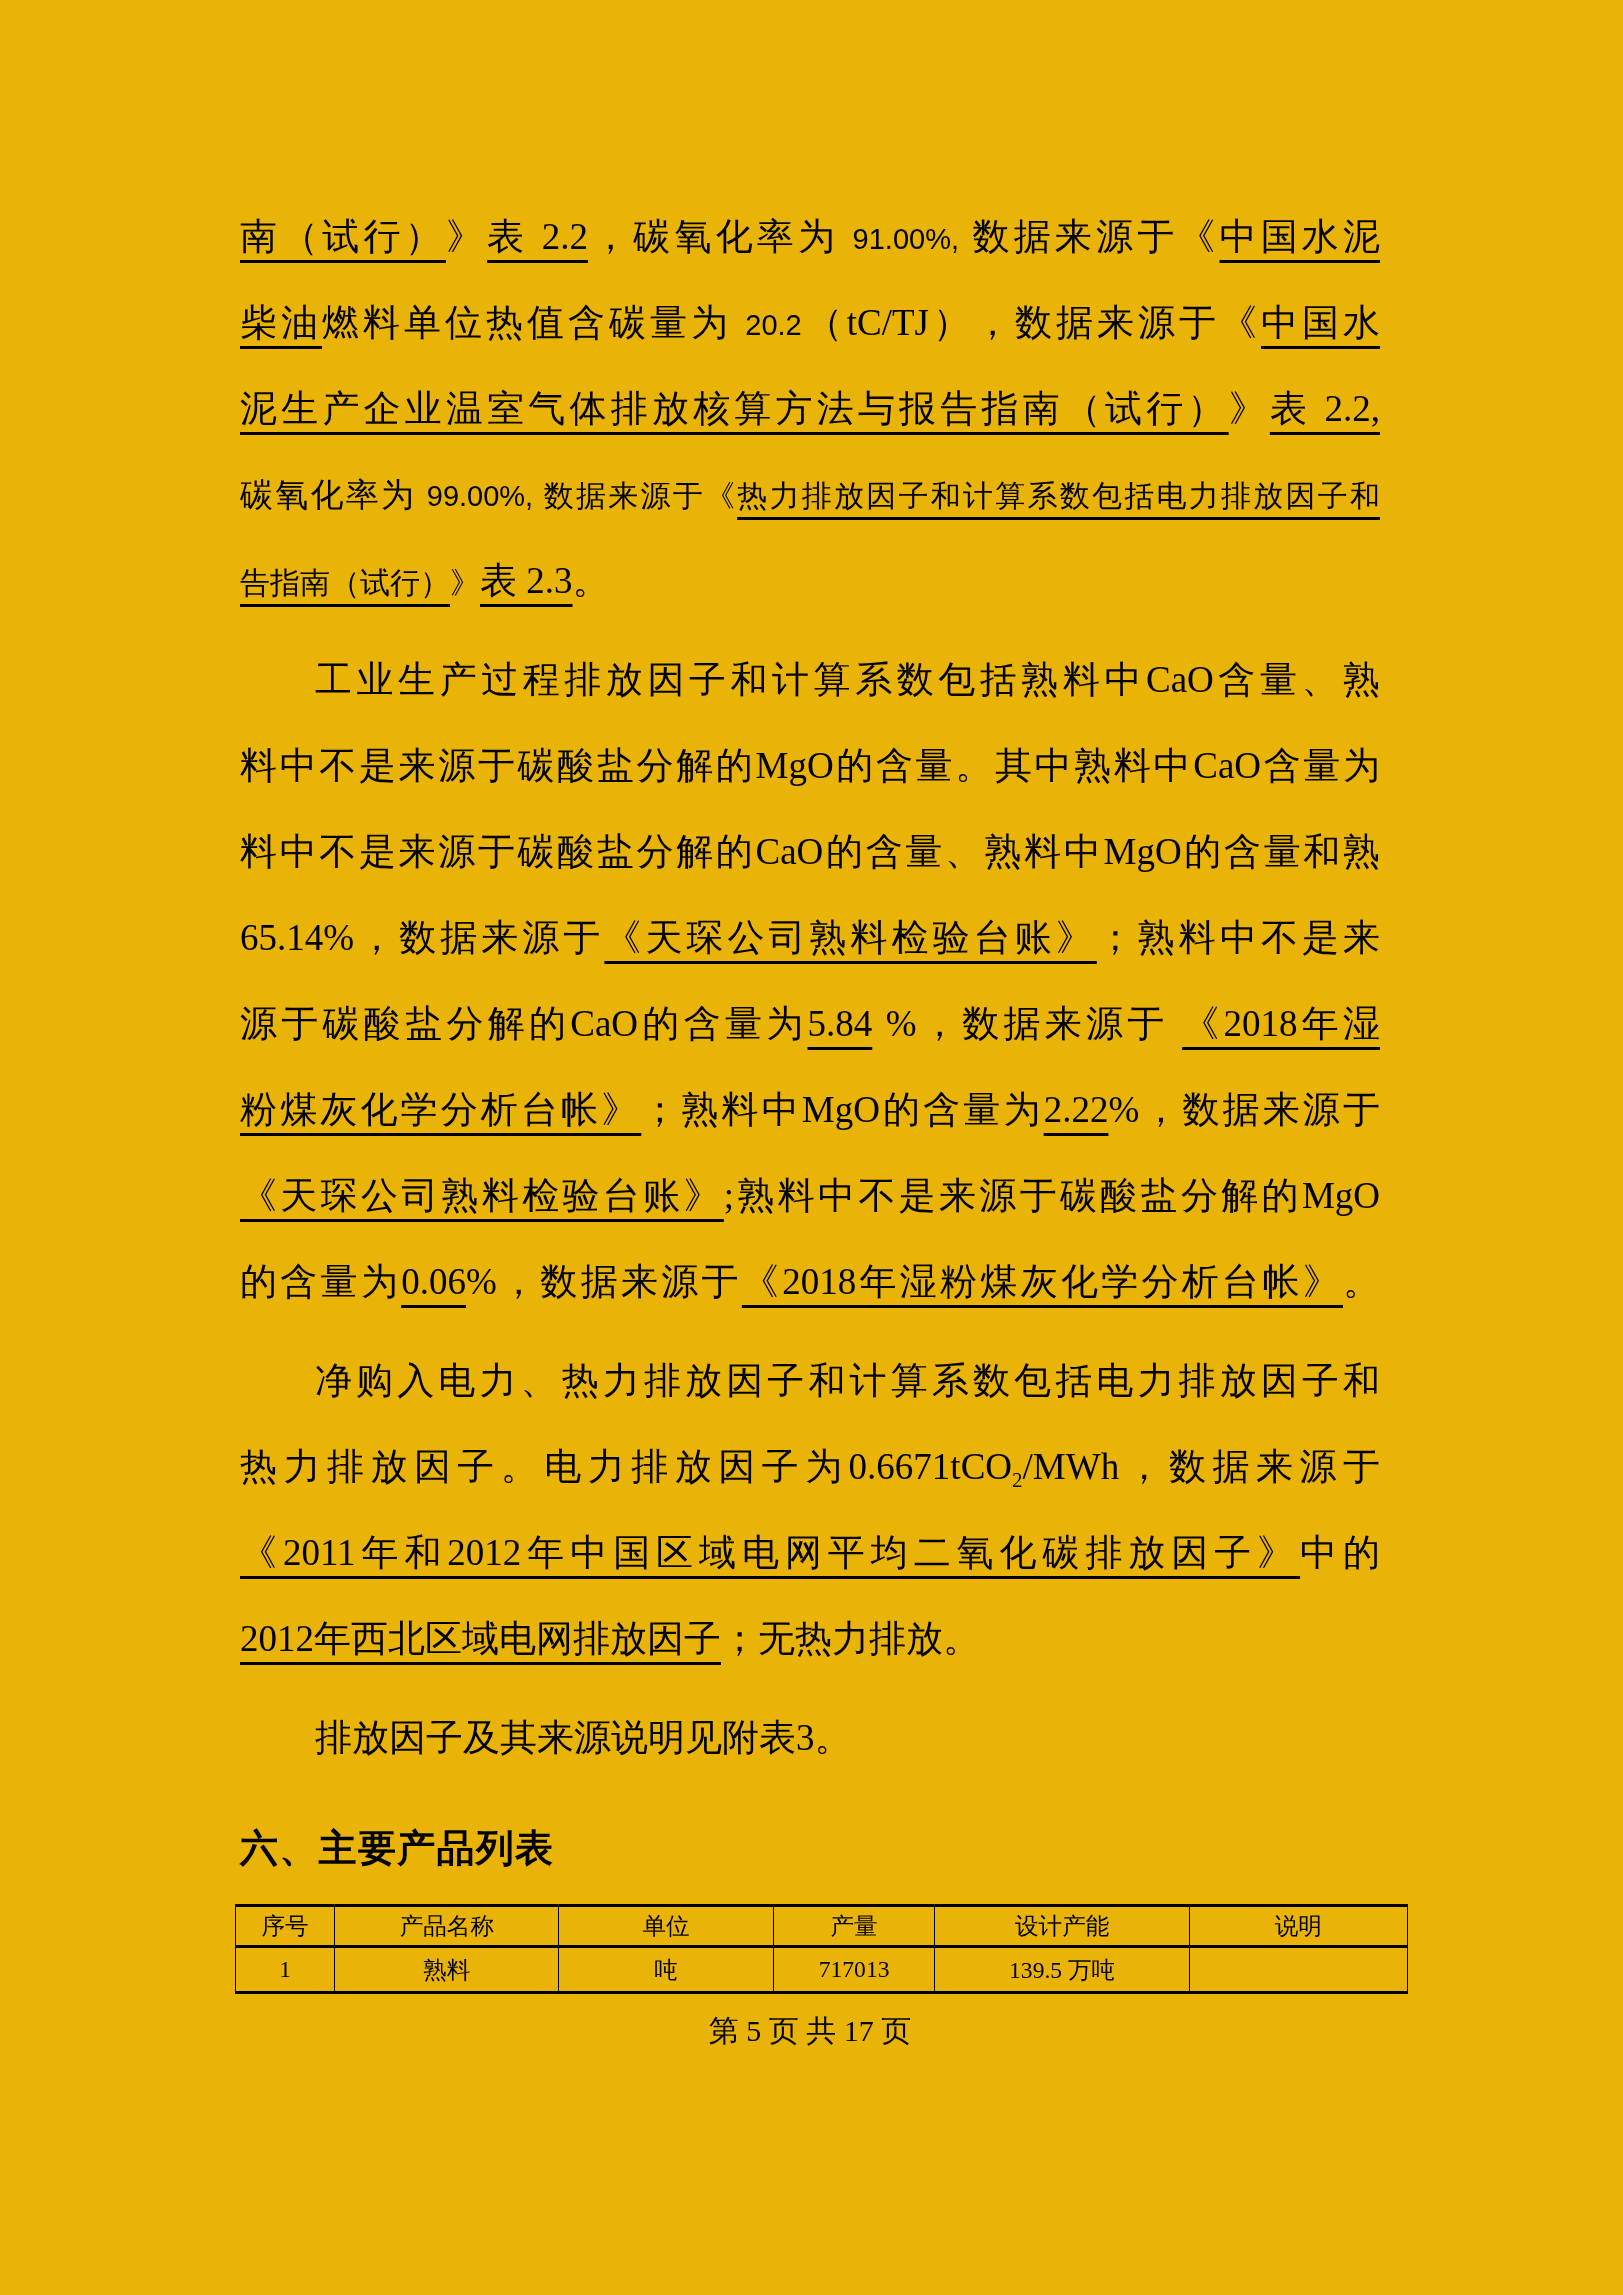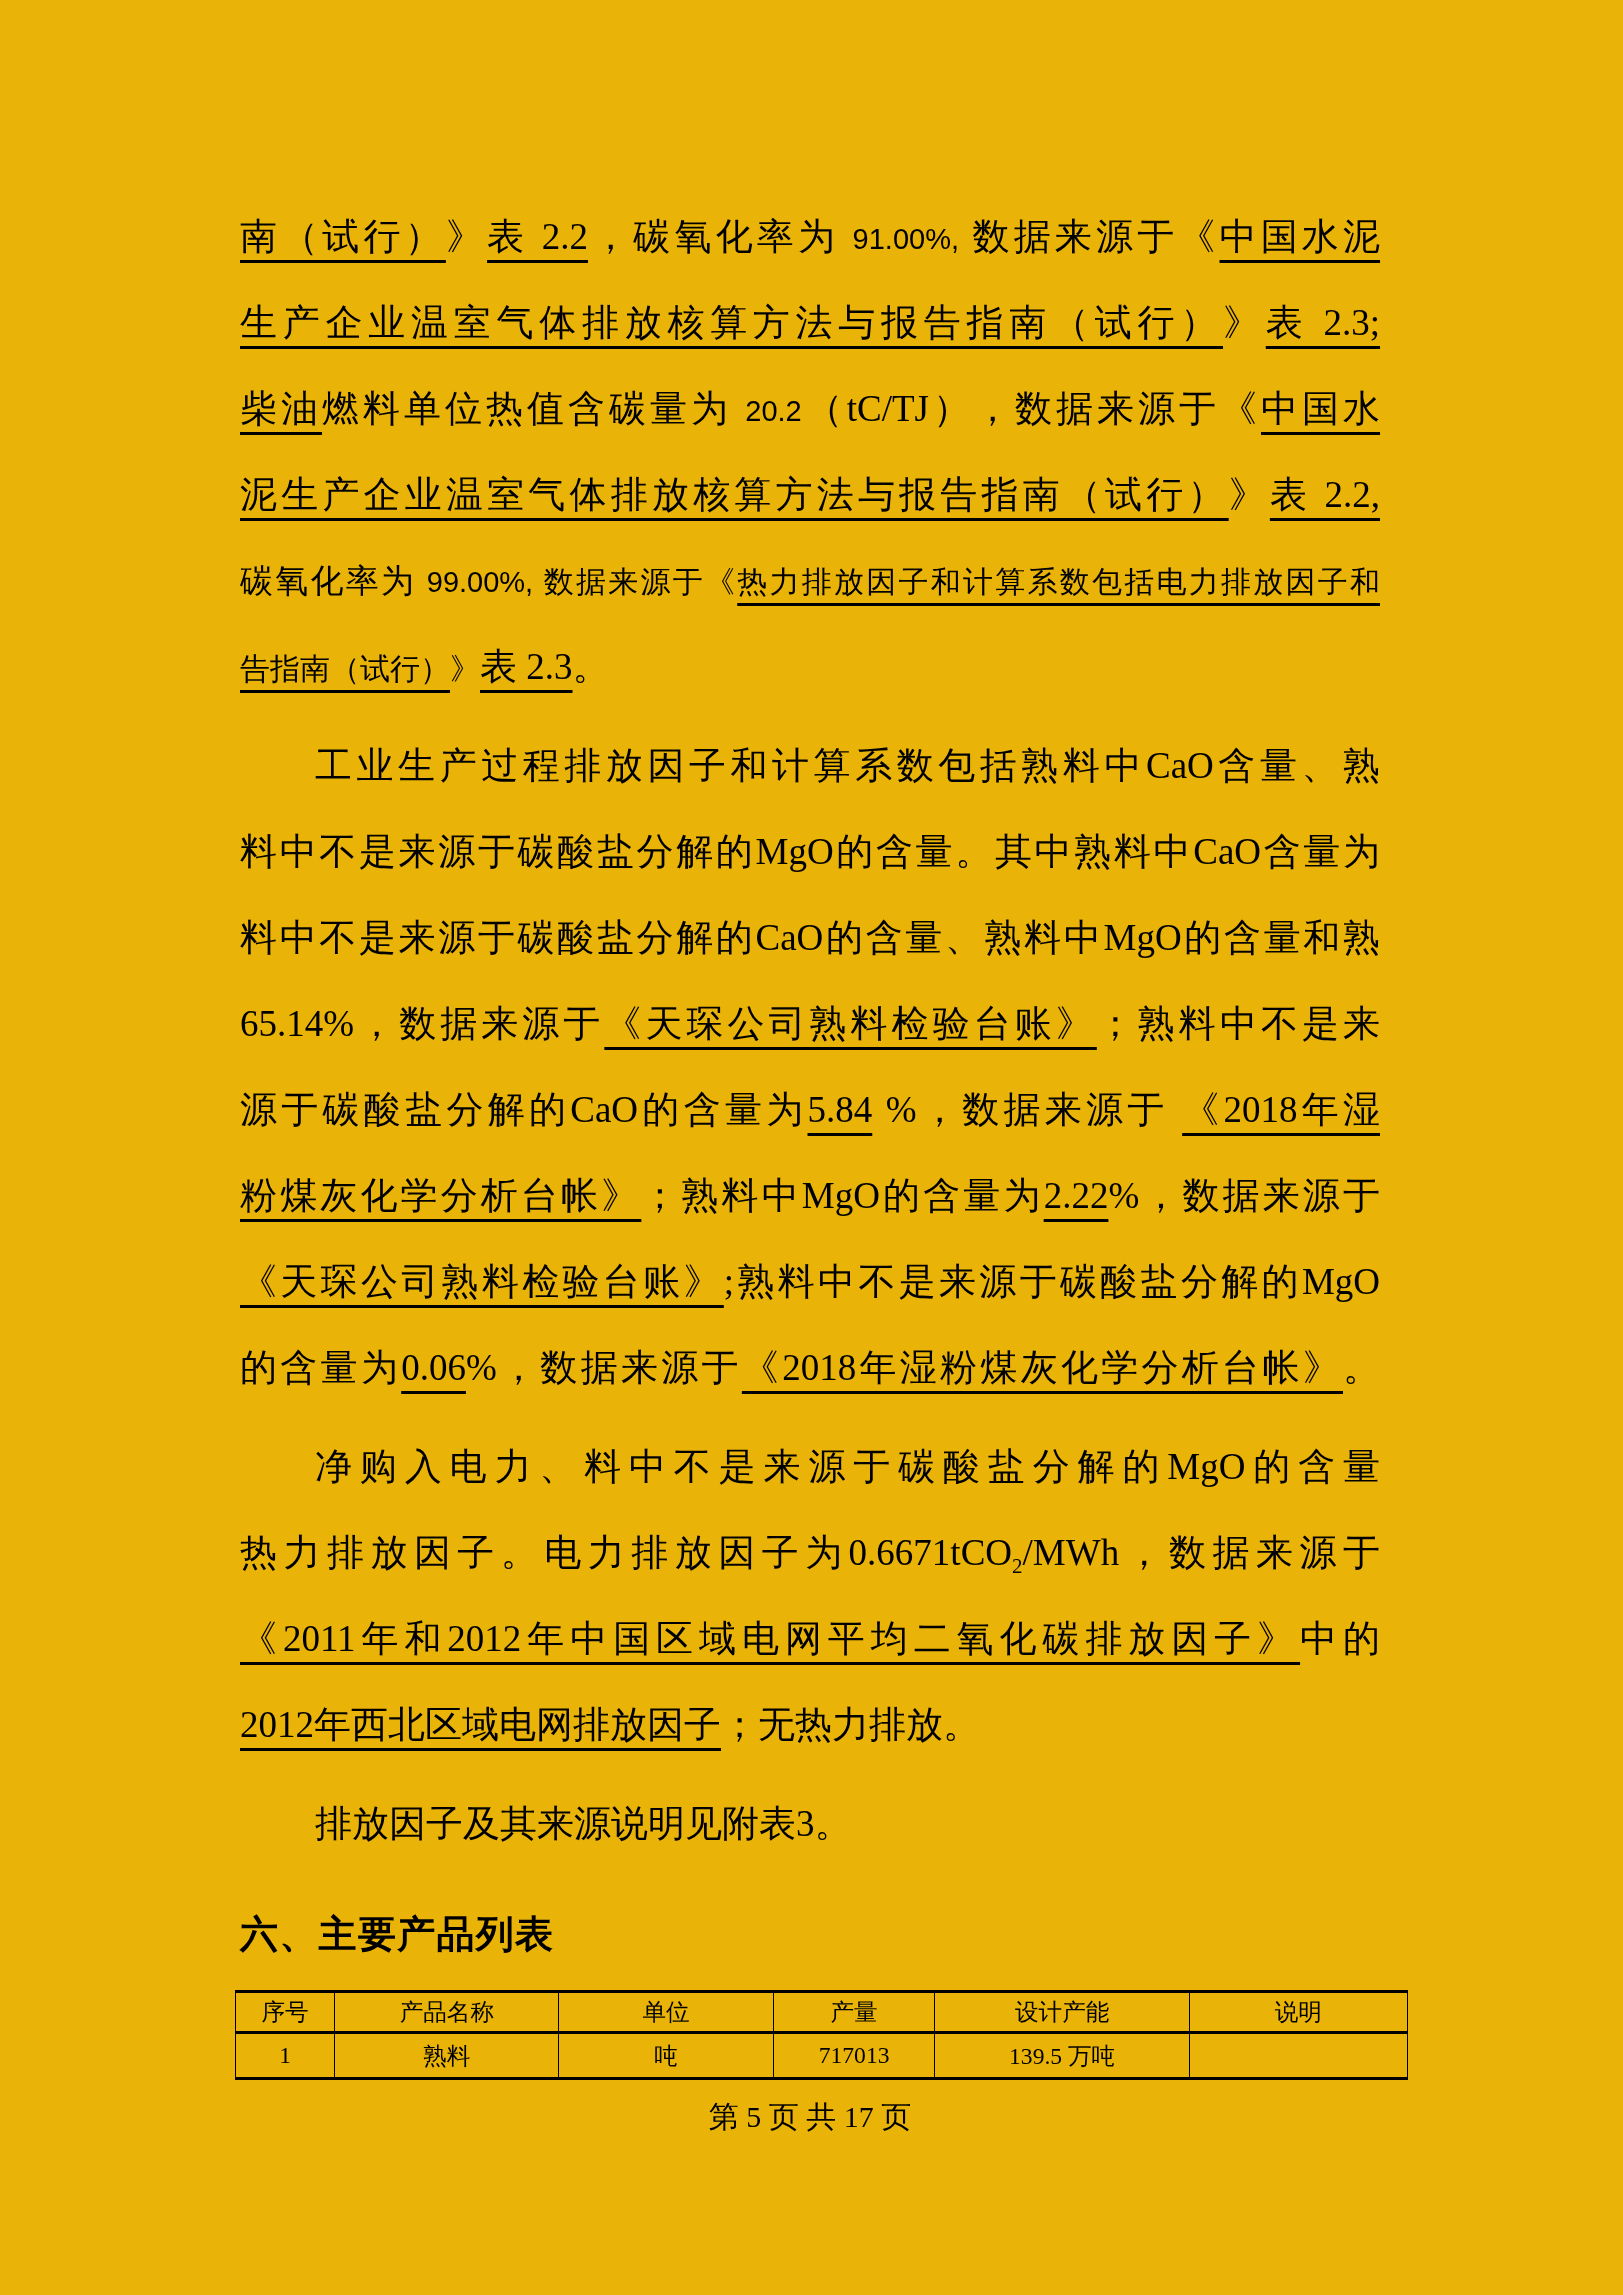--- a/index.html
+++ b/index.html
@@ -78,38 +78,37 @@
   }
 </style>
 </head>
 <body>
 
 <div class="page">
   <main>
     <div id="paragraphs-root">
         <div class="para">
           <div class="line j"><span class="u">南（试行）</span><span class="">》</span><span class="u">表 2.2</span><span class="">，碳氧化率为 </span><span class="n">91.00%,</span><span class=""> 数据来源于《</span><span class="u">中国水泥</span></div>
-          <div class="line j"><span class="u">生产企业温室气体排放核算方法与报告指南（试行）</span><span class="">》</span><span class="u">表 2.3;</span></div>
           <div class="line j"><span class="u">柴油</span><span class="">燃料单位热值含碳量为 </span><span class="n">20.2</span><span class="">（tC/TJ），数据来源于《</span><span class="u">中国水</span></div>
           <div class="line j"><span class="u">泥生产企业温室气体排放核算方法与报告指南（试行）</span><span class="">》</span><span class="u">表 2.2,</span></div>
           <div class="line j small"><span class="">碳氧化率为 </span><span class="n">99.00%,</span><span class=""> </span><span class="c">数据来源于《</span><span class="u c">热力排放因子和计算系数包括电力排放因子和</span></div>
           <div class="line last"><span class="u c">告指南（试行）</span><span class="c">》</span><span class="u">表 2.3</span><span class="">。</span></div>
         </div>
         <div class="para indent">
           <div class="line j"><span class="">工业生产过程排放因子和计算系数包括熟料中CaO含量、熟</span></div>
           <div class="line j"><span class="">料中不是来源于碳酸盐分解的MgO的含量。其中熟料中CaO含量为</span></div>
           <div class="line j"><span class="">料中不是来源于碳酸盐分解的CaO的含量、熟料中MgO的含量和熟</span></div>
           <div class="line j"><span class="">65.14%，数据来源于</span><span class="u">《天琛公司熟料检验台账》</span><span class="">；熟料中不是来</span></div>
           <div class="line j"><span class="">源于碳酸盐分解的CaO的含量为</span><span class="u">5.84</span><span class=""> %，数据来源于 </span><span class="u">《2018年湿</span></div>
           <div class="line j"><span class="u">粉煤灰化学分析台帐》</span><span class="">；熟料中MgO的含量为</span><span class="u">2.22</span><span class="">%，数据来源于</span></div>
           <div class="line j"><span class="u">《天琛公司熟料检验台账》</span><span class="">;熟料中不是来源于碳酸盐分解的MgO</span></div>
           <div class="line j"><span class="">的含量为</span><span class="u">0.06</span><span class="">%，数据来源于</span><span class="u">《2018年湿粉煤灰化学分析台帐》</span><span class="">。</span></div>
         </div>
         <div class="para indent">
-          <div class="line j"><span class="">净购入电力、料中不是来源于碳酸盐分解的MgO的含量</span></div>
+          <div class="line j"><span class="">净购入电力、热力排放因子和计算系数包括电力排放因子和</span></div>
           <div class="line j"><span class="">热力排放因子。电力排放因子为0.6671tCO</span><span class="s">2</span><span class="">/MWh，数据来源于</span></div>
           <div class="line j"><span class="u">《2011年和2012年中国区域电网平均二氧化碳排放因子》</span><span class="">中的</span></div>
           <div class="line last"><span class="u">2012年西北区域电网排放因子</span><span class="">；无热力排放。</span></div>
         </div>
         <div class="para indent">
           <div class="line last"><span class="">排放因子及其来源说明见附表3。</span></div>
         </div>
       </div>
 
     <div class="heading">六、主要产品列表</div>

